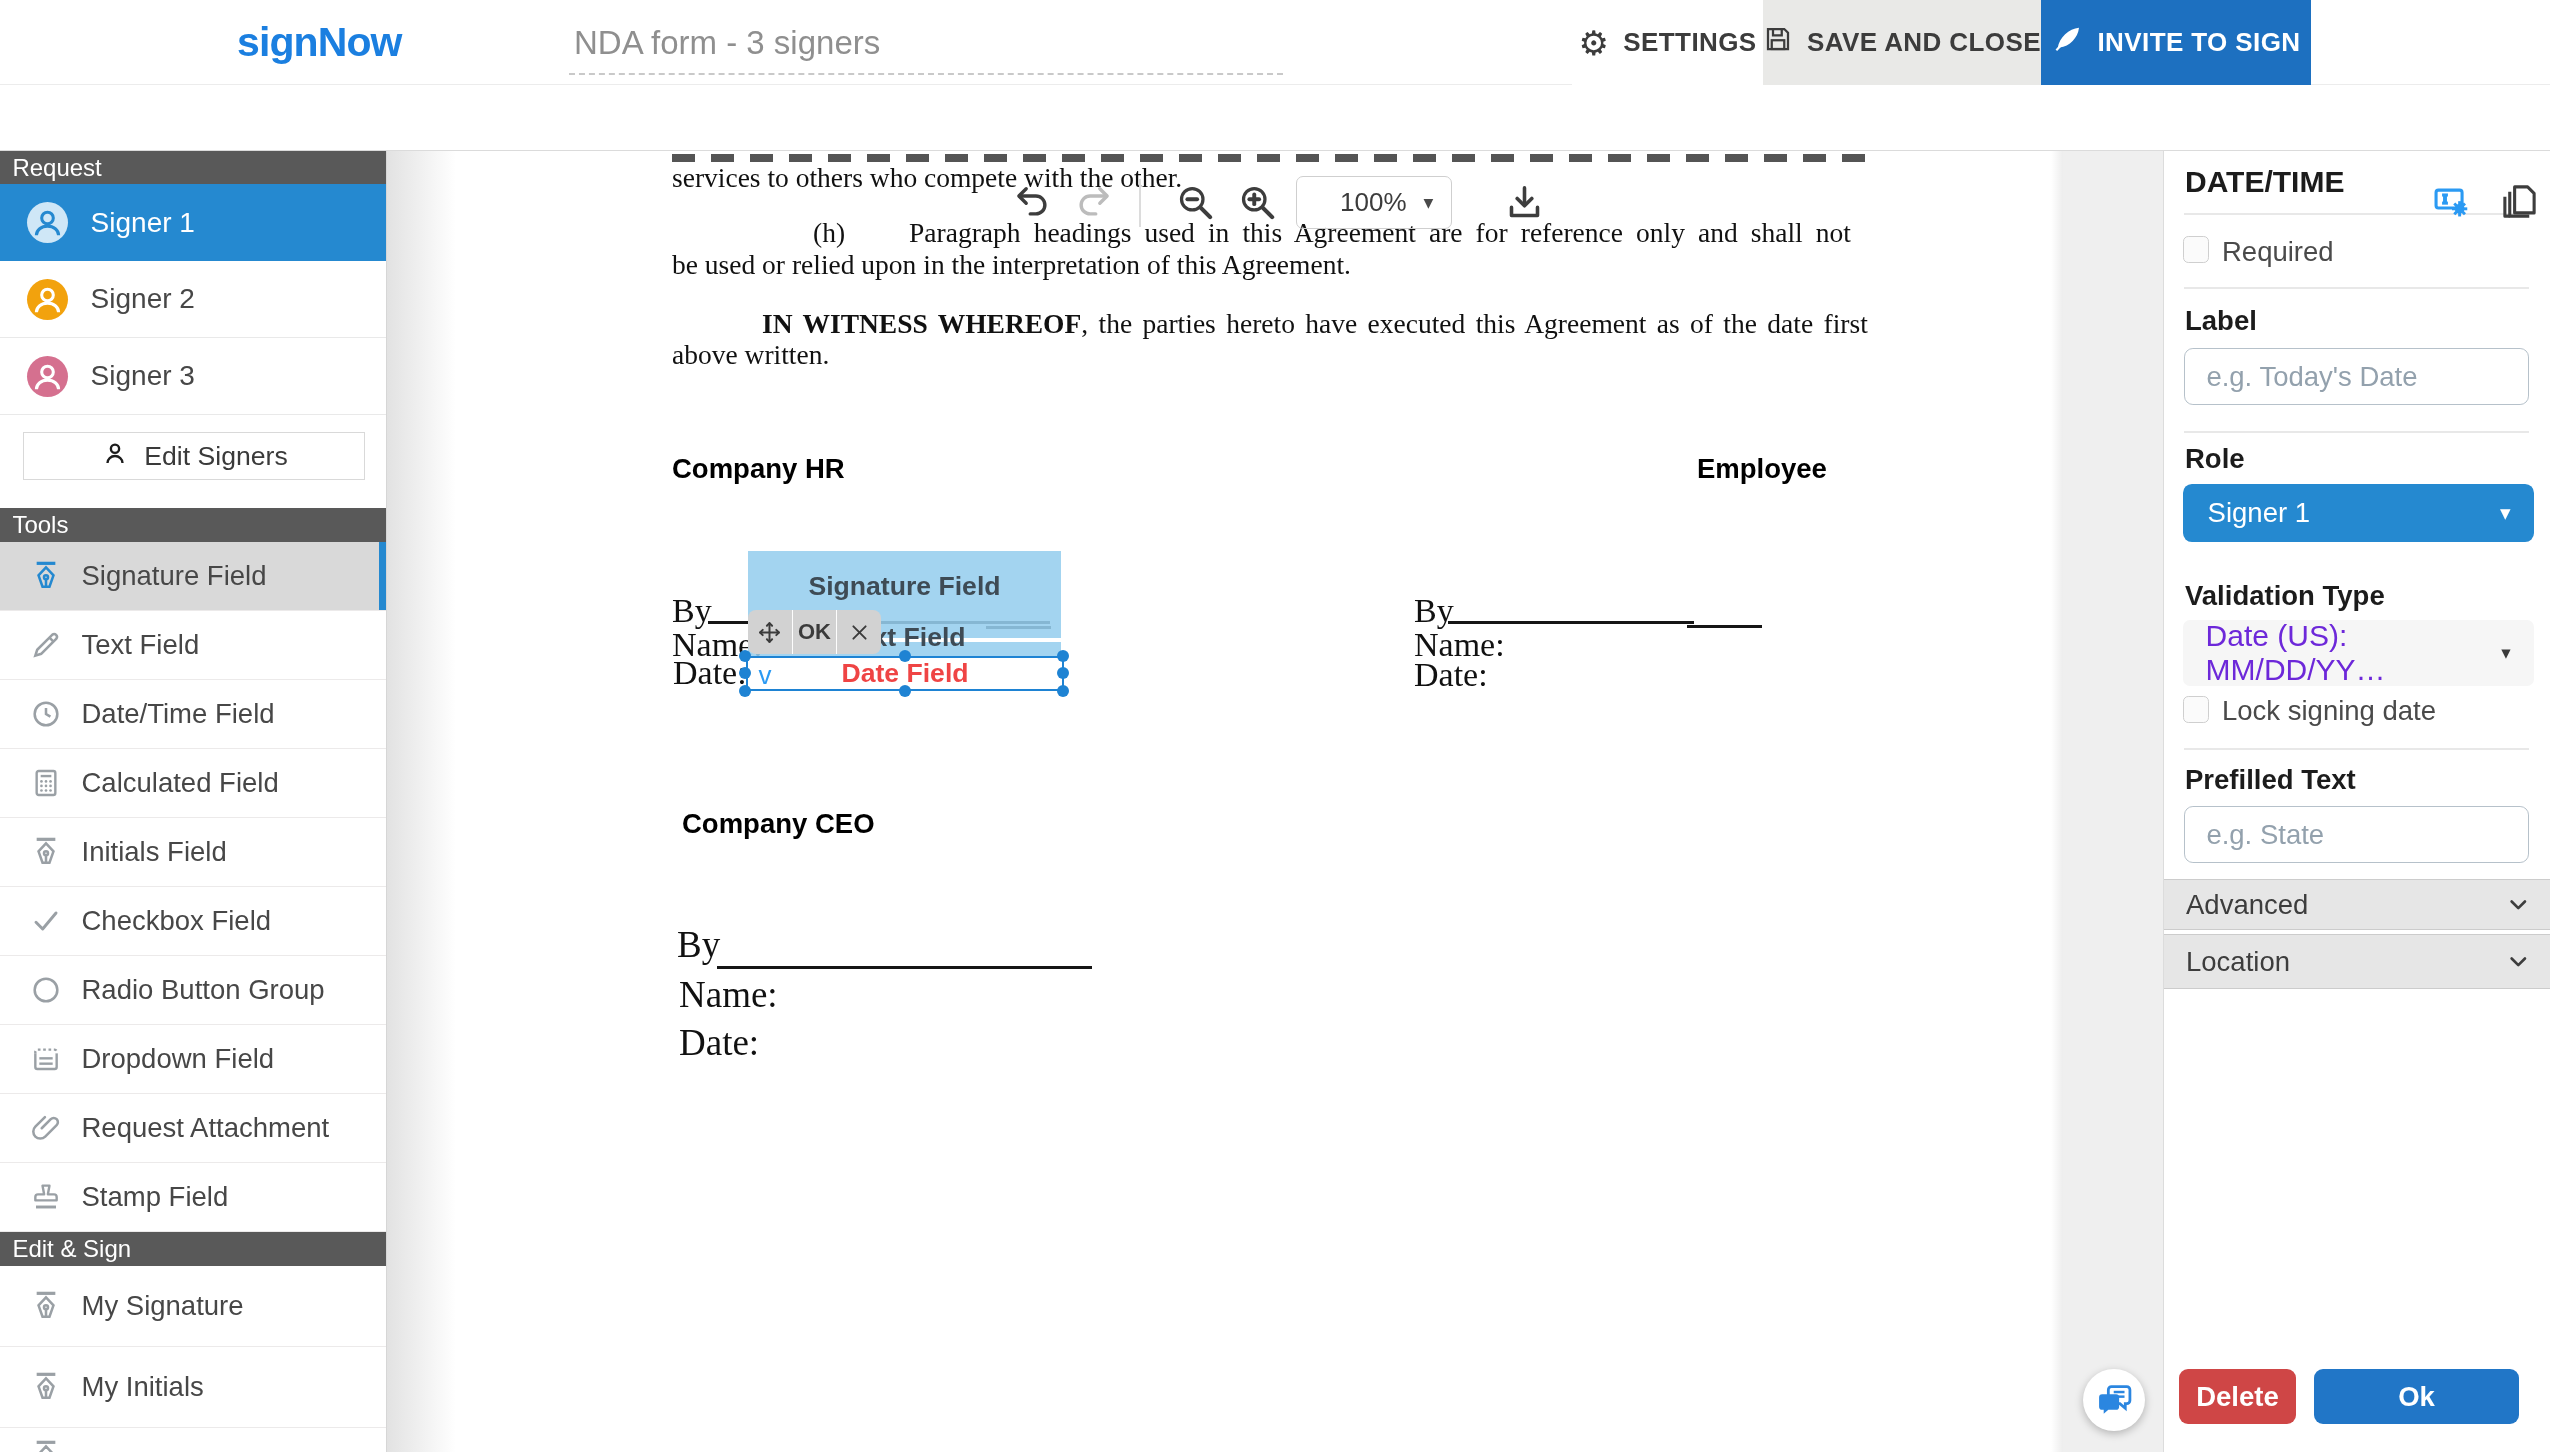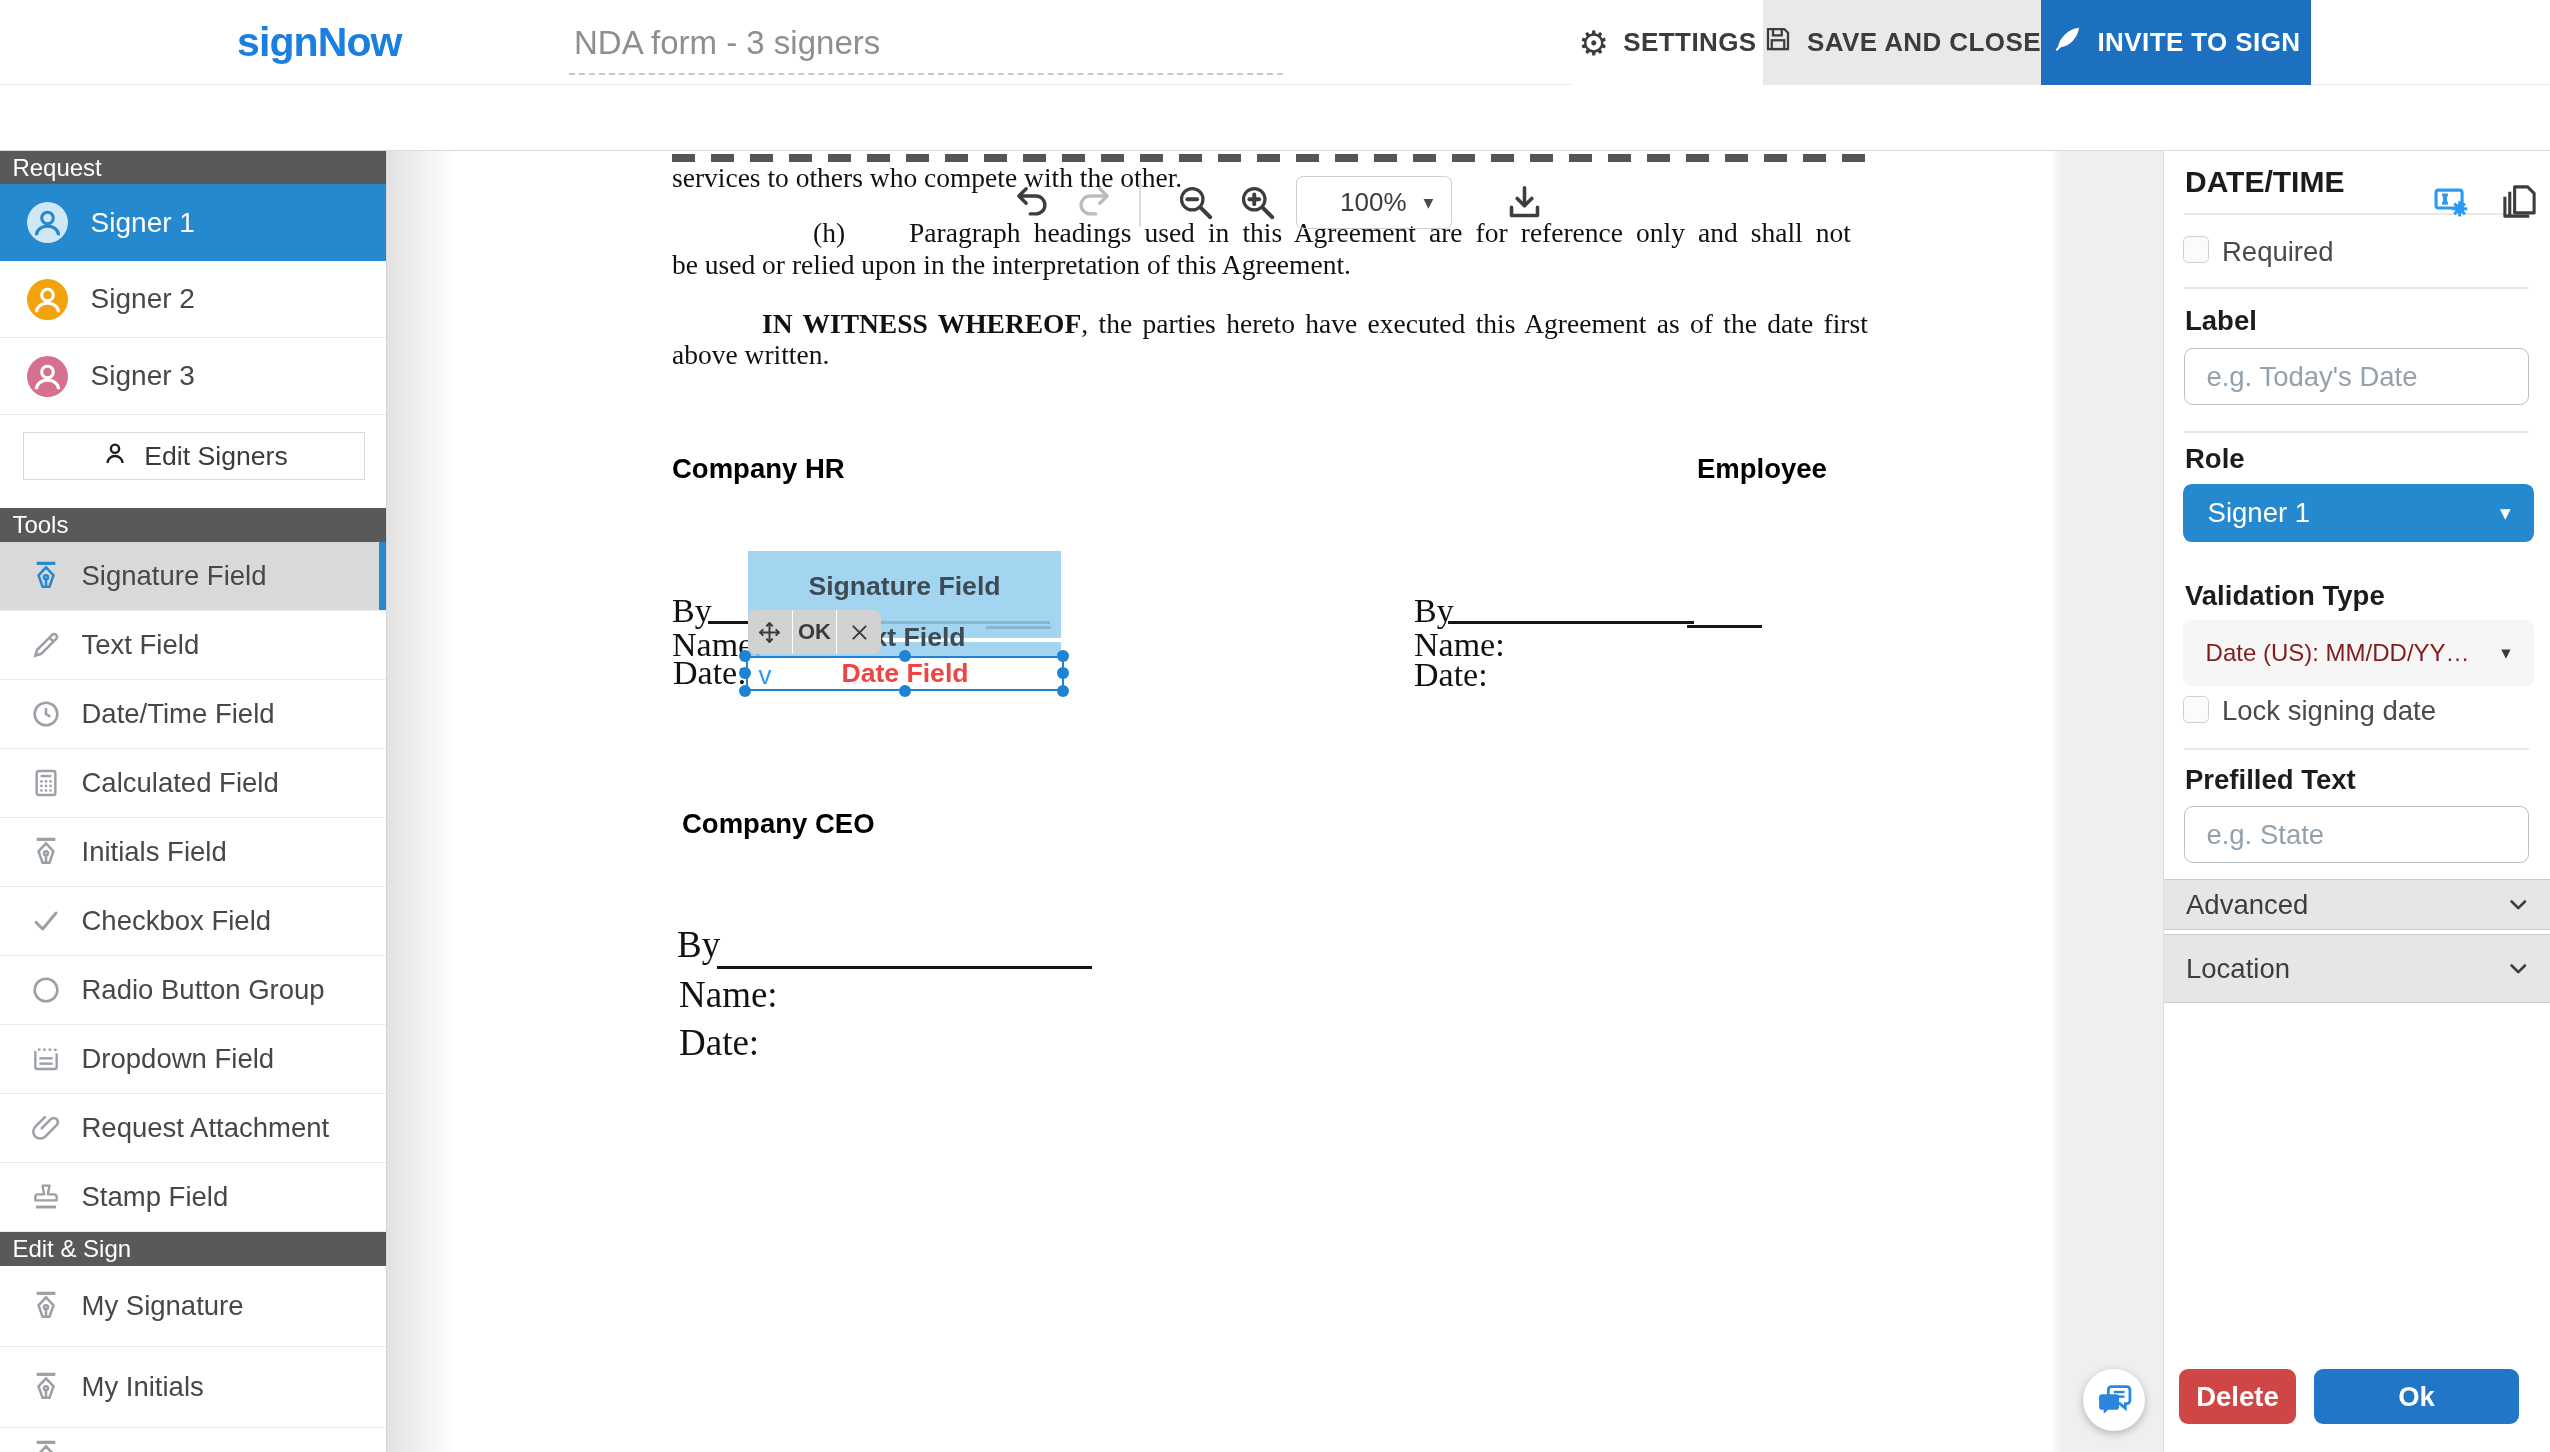--- a/index.html
+++ b/index.html
@@ -74,21 +74,21 @@
   .p-input::placeholder { color:#93a1ad; opacity:1; }
   .p-check { position:absolute; left:18.6px; width:26.6px; height:26.6px; border:1.8px solid #cfcfcf; border-radius:5.3px; background:#fbfbfb; cursor:pointer; }
   .p-checklabel { position:absolute; left:58px; font-size:27.5px; color:#4a4a4a; }
   .accordion { position:absolute; left:0; width:387px; background:#e6e6e6; border-top:1.8px solid #cccccc; border-bottom:1.8px solid #cccccc; display:flex; align-items:center; cursor:pointer; }
   .accordion .alabel { margin-left:22px; font-size:27.5px; color:#3d3d3d; }
   .accordion svg { margin-left:auto; margin-right:19.5px; }
   #role-dd { position:absolute; left:18.6px; top:333px; width:351px; height:58px; background:#2589d0; border-radius:8.9px; display:flex; align-items:center; cursor:pointer; }
   #role-dd .rlabel { color:#fff; font-size:27.5px; margin-left:25px; }
   #role-dd .caret { margin-left:auto; margin-right:23px; color:#fff; font-size:21px; }
   #validation-dd { position:absolute; left:18.6px; top:469px; width:351px; height:66px; background:#f6f6f6; border-radius:7px; display:flex; align-items:center; cursor:pointer; }
-  #validation-dd .vlabel { color:#7f1d1d; font-size:24px; margin-left:23px; }
+  #validation-dd .vlabel { color:#6d28d9; font-size:30px; margin-left:23px; }
   #validation-dd .caret { margin-left:auto; margin-right:23px; color:#3a3a3a; font-size:18.6px; }
   .p-btn { position:absolute; top:1218px; height:55px; border-radius:9px; display:flex; align-items:center; justify-content:center; color:#fff; font-size:27.5px; font-weight:bold; cursor:pointer; }
   #btn-delete { left:15px; width:117px; background:#cf4646; }
   #btn-ok { left:150px; width:205px; background:#2176c7; }
   #fab { position:absolute; left:2083px; top:1369px; width:62px; height:62px; border-radius:50%; background:#fff; box-shadow:0 2.7px 8.9px rgba(0,0,0,0.25); display:flex; align-items:center; justify-content:center; cursor:pointer; z-index:45; }
 </style>
 </head>
 <body>
 
 <div id="topbar">
@@ -484,21 +484,21 @@
 
   <div class="p-heading" style="top:613px">Prefilled Text</div>
   <input class="p-input" style="top: 655px;" placeholder="e.g. State">
 
   <div class="accordion" style="top:728px;height:51px">
     <span class="alabel">Advanced</span>
     <svg width="26.6" height="26.6" viewBox="0 0 24 24" fill="none" stroke="#3d3d3d" stroke-width="2.4" stroke-linecap="round" stroke-linejoin="round">
         <path d="M6 9.5 L12 15.5 L18 9.5"></path>
       </svg>
   </div>
-  <div class="accordion" style="top:783px;height:69px">
+  <div class="accordion" style="top:783px;height:55px">
     <span class="alabel">Location</span>
     <svg width="26.6" height="26.6" viewBox="0 0 24 24" fill="none" stroke="#3d3d3d" stroke-width="2.4" stroke-linecap="round" stroke-linejoin="round">
         <path d="M6 9.5 L12 15.5 L18 9.5"></path>
       </svg>
   </div>
 
   <div class="p-btn" id="btn-delete">Delete</div>
   <div class="p-btn" id="btn-ok">Ok</div>
 </div>
 

